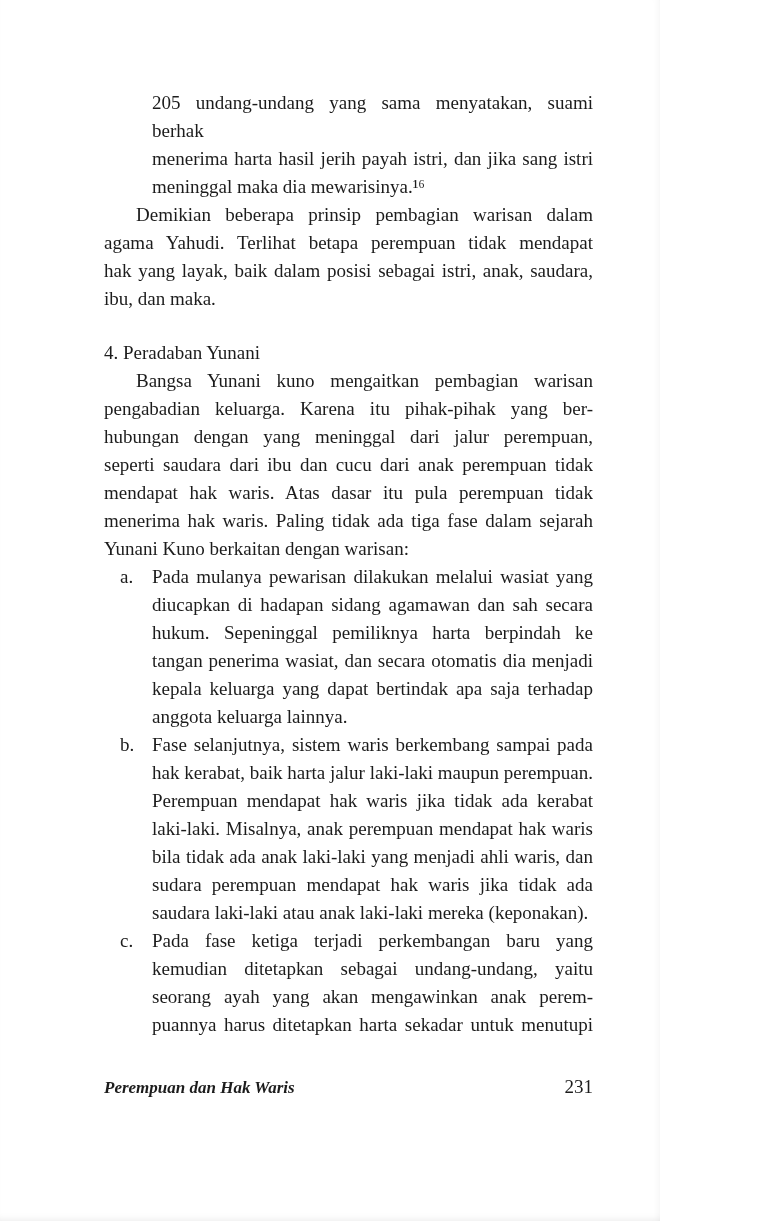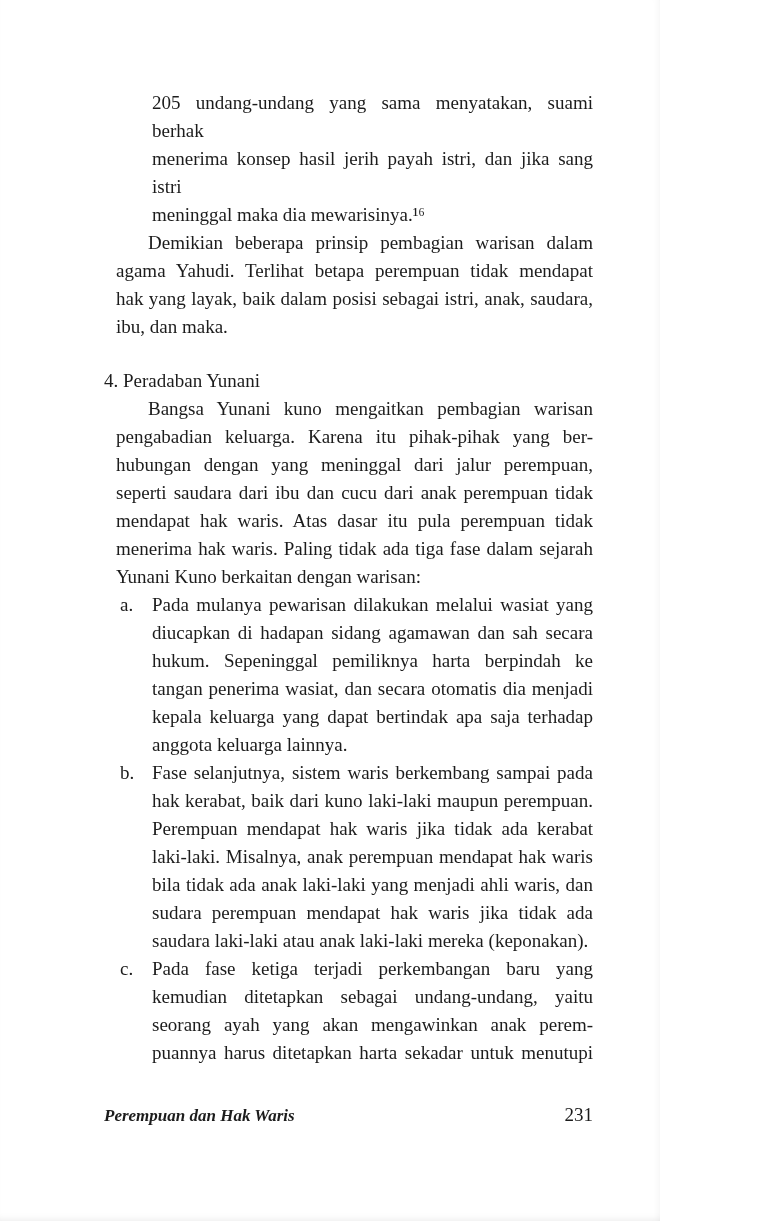--- a/index.html
+++ b/index.html
@@ -35,21 +35,21 @@
   .line-last {
     text-align-last: left;
   }
   .continued .line-last {
     text-align-last: justify;
   }
   .quote {
     margin-left: 48px;
   }
   .para {
-    margin-left: 12px;
+    margin-left: 0;
   }
   .first-indent .line:first-child {
     padding-left: 32px;
   }
   .heading {
     font-size: 19px;
     line-height: 28px;
     font-weight: normal;
     margin: 26px 0 0 0;
   }
@@ -86,21 +86,21 @@
     font-style: normal;
   }
 </style>
 </head>
 <body>
 
 <div class="page">
 
   <div class="block quote">
       <div class="line">205 undang-undang yang sama menyatakan, suami berhak</div>
-      <div class="line">menerima konsep hasil jerih payah istri, dan jika sang istri</div>
+      <div class="line">menerima harta hasil jerih payah istri, dan jika sang istri</div>
       <div class="line line-last">meninggal maka dia mewarisinya.¹⁶</div>
     </div>
 
   <div class="block para first-indent">
       <div class="line">Demikian beberapa prinsip pembagian warisan dalam</div>
       <div class="line">agama Yahudi. Terlihat betapa perempuan tidak mendapat</div>
       <div class="line">hak yang layak, baik dalam posisi sebagai istri, anak, saudara,</div>
       <div class="line line-last">ibu, dan maka.</div>
     </div>
 
@@ -127,21 +127,21 @@
           <div class="line">tangan penerima wasiat, dan secara otomatis dia menjadi</div>
           <div class="line">kepala keluarga yang dapat bertindak apa saja terhadap</div>
           <div class="line line-last">anggota keluarga lainnya.</div>
         </div>
     </div>
 
     <div class="list-item">
       <span class="marker">b.</span>
       <div class="item-lines">
           <div class="line">Fase selanjutnya, sistem waris berkembang sampai pada</div>
-          <div class="line">hak kerabat, baik dari kuno laki-laki maupun perempuan.</div>
+          <div class="line">hak kerabat, baik harta jalur laki-laki maupun perempuan.</div>
           <div class="line">Perempuan mendapat hak waris jika tidak ada kerabat</div>
           <div class="line">laki-laki. Misalnya, anak perempuan mendapat hak waris</div>
           <div class="line">bila tidak ada anak laki-laki yang menjadi ahli waris, dan</div>
           <div class="line">sudara perempuan mendapat hak waris jika tidak ada</div>
           <div class="line line-last">saudara laki-laki atau anak laki-laki mereka (keponakan).</div>
         </div>
     </div>
 
     <div class="list-item">
       <span class="marker">c.</span>

